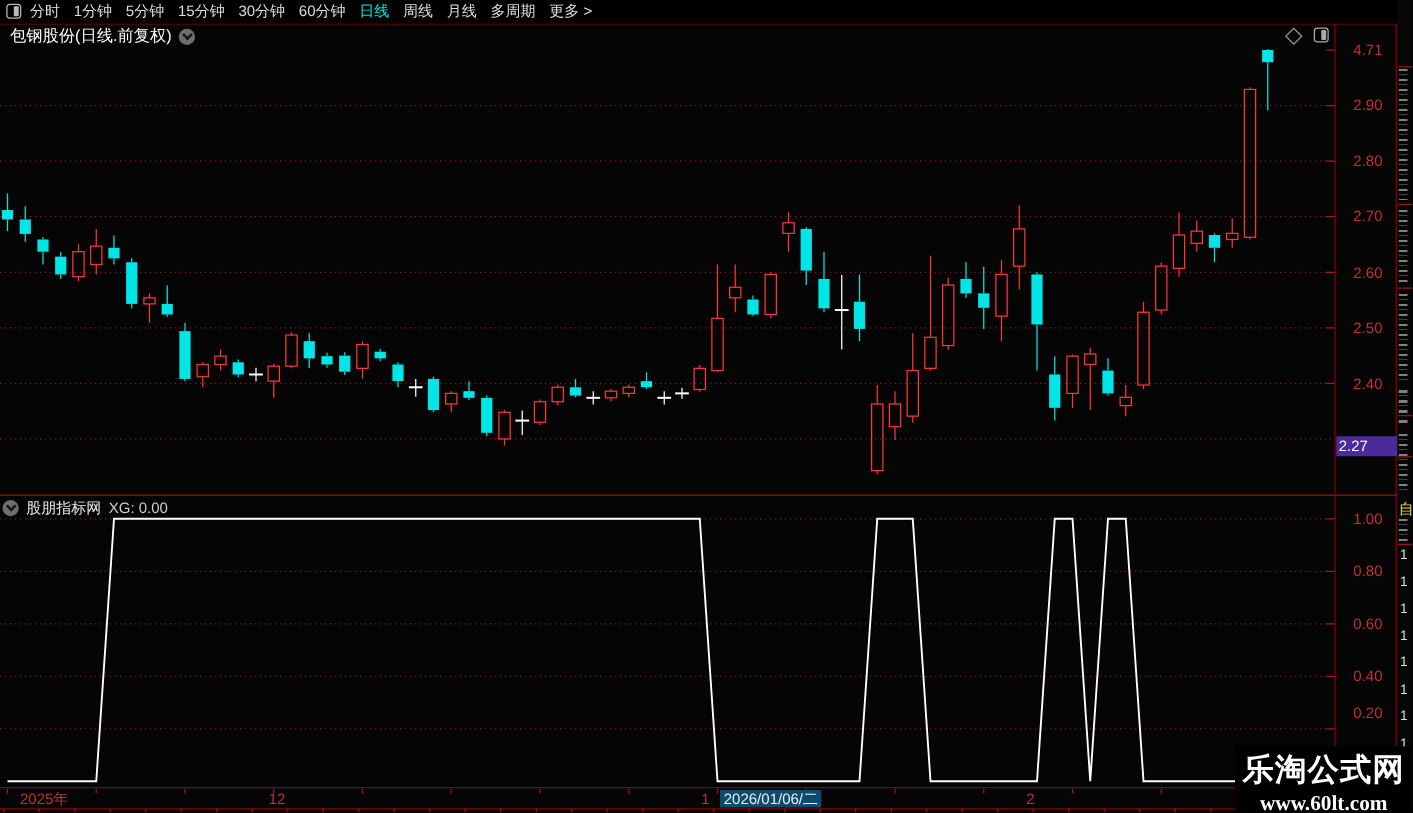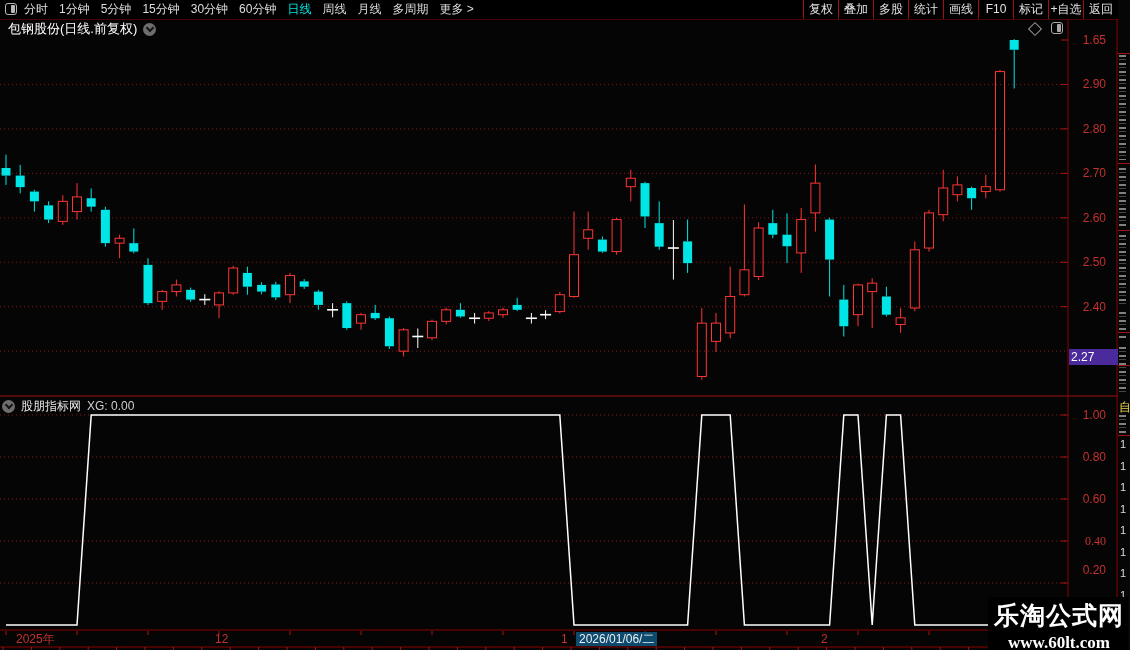--- a/index.html
+++ b/index.html
@@ -352,63 +352,51 @@
         <span class="p">5分钟</span>
         <span class="p">15分钟</span>
         <span class="p">30分钟</span>
         <span class="p">60分钟</span>
         <span class="p active">日线</span>
         <span class="p">周线</span>
         <span class="p">月线</span>
         <span class="p">多周期</span>
         <span class="p">更多 &gt;</span>
       </div>
-    <div class="rmenu" id="rmenu">
-        <span class="cell">复权</span>
-        <span class="cell">叠加</span>
-        <span class="cell">多股</span>
-        <span class="cell">统计</span>
-        <span class="cell">画线</span>
-        <span class="cell">F10</span>
-        <span class="cell">标记</span>
-        <span class="cell">+自选</span>
-        <span class="cell">返回</span>
-        <span class="end"></span>
-      </div>
   </div>
 
   <div class="stitle">
     <span>包钢股份(日线.前复权)</span>
     <span class="cc"></span>
   </div>
 
   <div class="corner-icons">
     <span class="diamond"></span>
     <span class="panel-ic"></span>
   </div>
 
   <div class="ind-header">
     <span class="cc"></span>
     <span class="ind-name">股朋指标网</span>
     <span class="ind-xg"><span>XG:</span> <span>0.00</span></span>
   </div>
 
   <div id="labels">
-      <div class="ylab" style="left: 1068px; top: 33px;">1.65</div>
+      <div class="ylab" style="left: 1068px; top: 33px;">4.71</div>
       <div class="ylab" style="left: 1068px; top: 77.45px;">2.90</div>
       <div class="ylab" style="left: 1068px; top: 121.9px;">2.80</div>
       <div class="ylab" style="left: 1068px; top: 166.35px;">2.70</div>
       <div class="ylab" style="left: 1068px; top: 210.8px;">2.60</div>
       <div class="ylab" style="left: 1068px; top: 255.25px;">2.50</div>
       <div class="ylab" style="left: 1068px; top: 299.7px;">2.40</div>
       <div class="tag" style="left: 1069px; top: 349px; width: 47px; height: 16px; line-height: 16px; padding-left: 2px;">2.27</div>
       <div class="ylab" style="left: 1068px; top: 408px;">1.00</div>
       <div class="ylab" style="left: 1068px; top: 450px;">0.80</div>
       <div class="ylab" style="left: 1068px; top: 492px;">0.60</div>
-      <div class="ylab" style="left: 1068px; top: 534px; font-family: Liberation Serif, serif;">0.40</div>
+      <div class="ylab" style="left: 1068px; top: 534px;">0.40</div>
       <div class="ylab" style="left: 1068px; top: 563px;">0.20</div>
       <div class="xlab" style="left: 16px; top: 632px; height: 14px; line-height: 14px;">2025年</div>
       <div class="xlab" style="left: 215px; top: 632px; height: 14px; line-height: 14px;">12</div>
       <div class="xlab" style="left: 561px; top: 632px; height: 14px; line-height: 14px;">1</div>
       <div class="xlab hl" style="left: 576px; top: 632px; height: 14px; line-height: 14px;">2026/01/06/二</div>
       <div class="xlab" style="left: 821px; top: 632px; height: 14px; line-height: 14px;">2</div>
     </div>
 
   <div class="rstrip">
     <span class="zi" style="top:399px">自</span>

